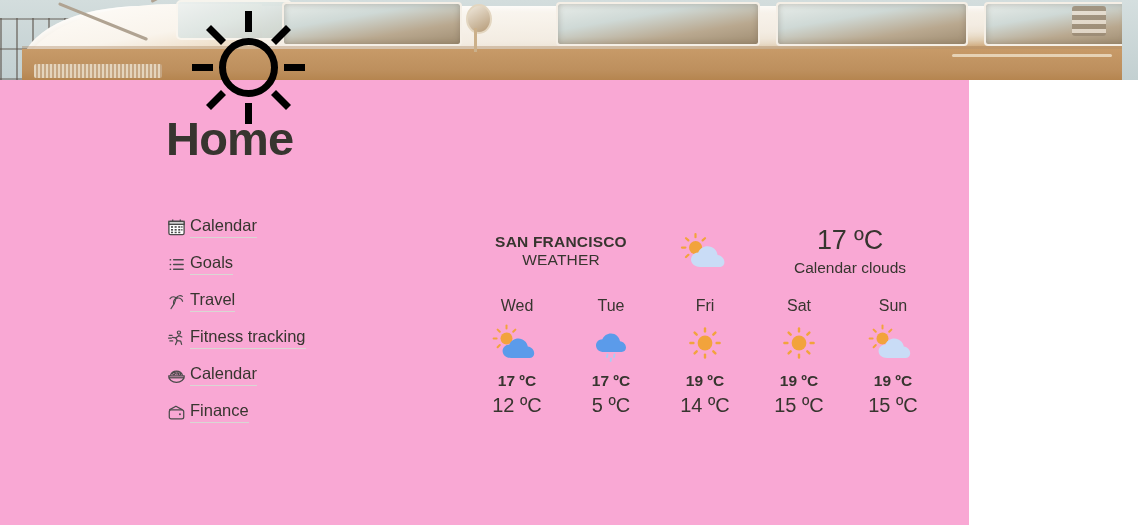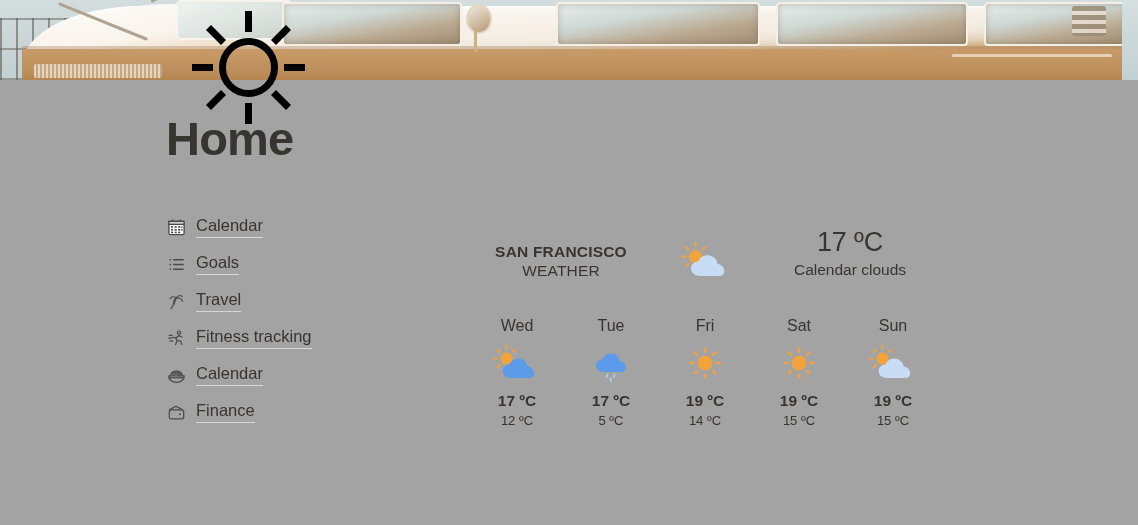--- a/index.html
+++ b/index.html
@@ -9,23 +9,23 @@
   body {
     width: 1138px;
     height: 525px;
     overflow: hidden;
     background: #ffffff;
     font-family: "Liberation Sans", "DejaVu Sans", sans-serif;
     -webkit-font-smoothing: antialiased;
   }
   .page {
     position: relative;
-    width: 1138px;
+    width: 969px;
     height: 525px;
-    background: #a3a3a3;
+    background: #f9a8d4;
   }
 
   
   .cover {
     position: absolute;
     left: 0; top: 0;
     width: 1138px;
     height: 80px;
     overflow: hidden;
     background: #cdd8d8;
@@ -201,21 +201,21 @@
   .link-list {
     position: absolute;
     left: 166px; top: 212px;
     width: 280px;
   }
   .link-item {
     display: flex;
     align-items: center;
     height: 30px;
     margin-bottom: 7px;
-    gap: 10px;
+    gap: 4px;
   }
   .link-emoji {
     width: 20px;
     height: 20px;
     flex: 0 0 20px;
     display: inline-flex;
     align-items: center;
     justify-content: center;
   }
   .link-label {
@@ -227,21 +227,21 @@
   }
 
   
   .weather {
     position: absolute;
     left: 470px; top: 222px;
     width: 470px;
   }
   .weather-top {
     display: flex;
-    align-items: flex-end;
+    align-items: center;
     height: 58px;
   }
   .wx-city {
     width: 182px;
     text-align: center;
     line-height: 1.18;
   }
   .wx-city-name {
     font-size: 15.5px;
     font-weight: bold;
@@ -280,38 +280,37 @@
     margin-top: 16px;
   }
   .wx-day {
     width: 94px;
     text-align: center;
   }
   .wx-day-name {
     font-size: 16px;
     color: #37352f;
     line-height: 1.2;
-    margin-top: 20px;
   }
   .wx-day-icon {
     height: 44px;
     display: flex;
     align-items: center;
     justify-content: center;
     margin-top: 6px;
   }
   .wx-hi {
     font-size: 15.5px;
     font-weight: bold;
     color: #37352f;
     margin-top: 6px;
     line-height: 1.35;
   }
   .wx-lo {
-    font-size: 13px;
+    font-size: 20px;
     font-weight: normal;
     color: #37352f;
     line-height: 1.35;
   }
 </style>
 </head>
 <body>
 
 <div class="page">
 

